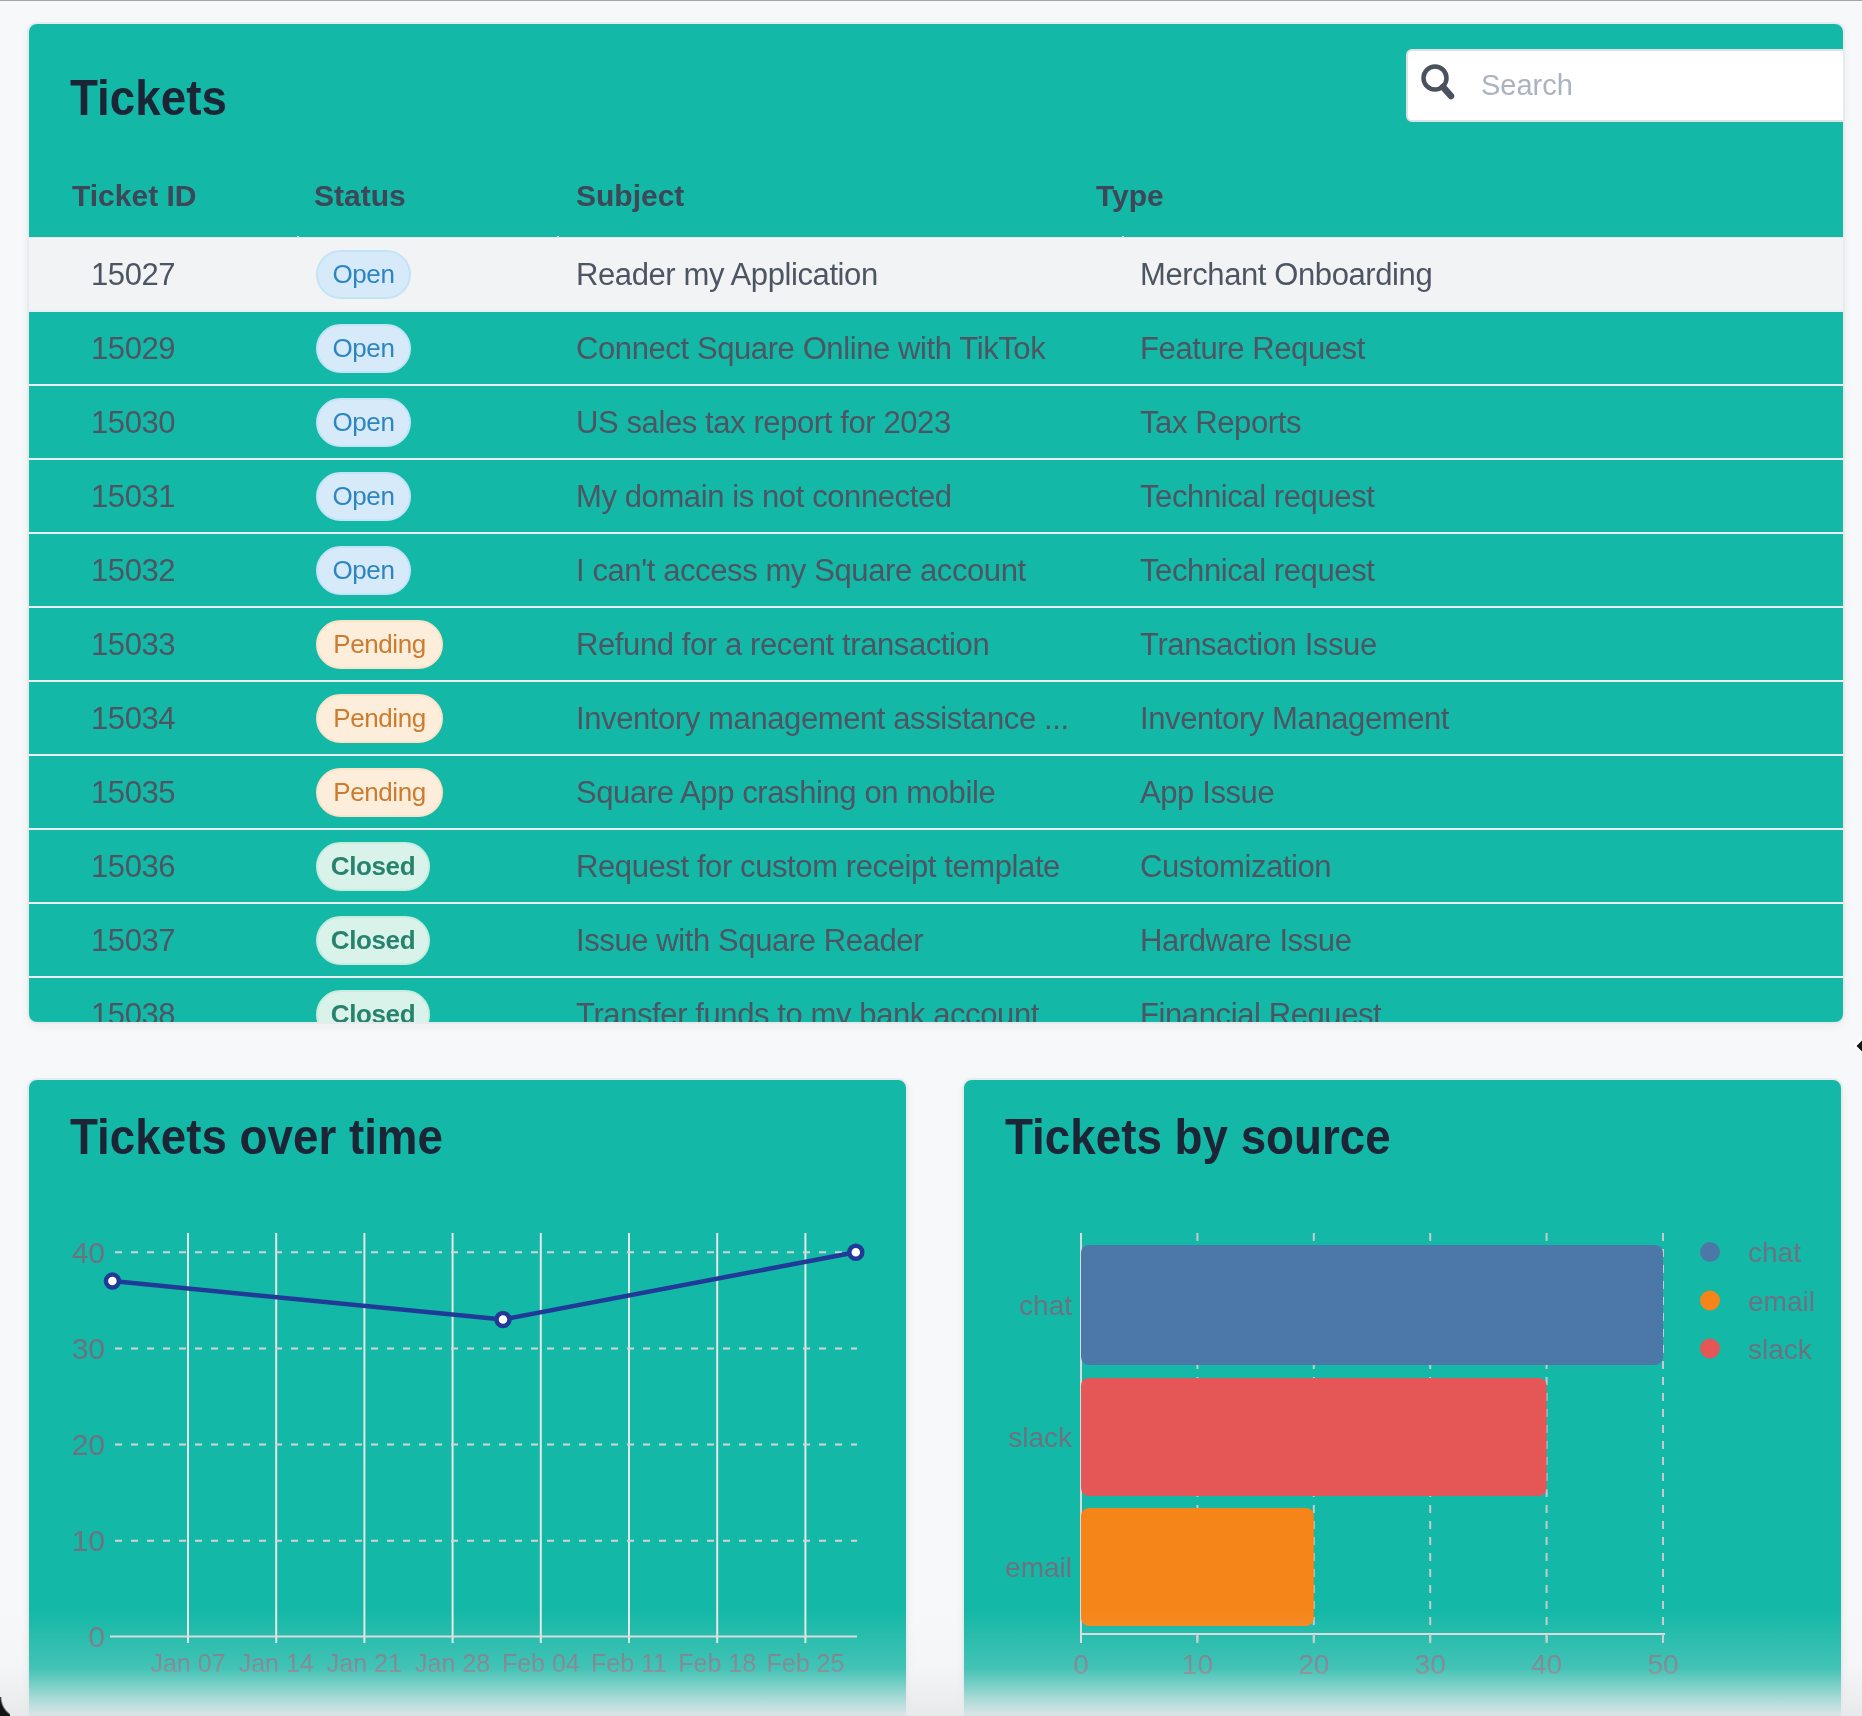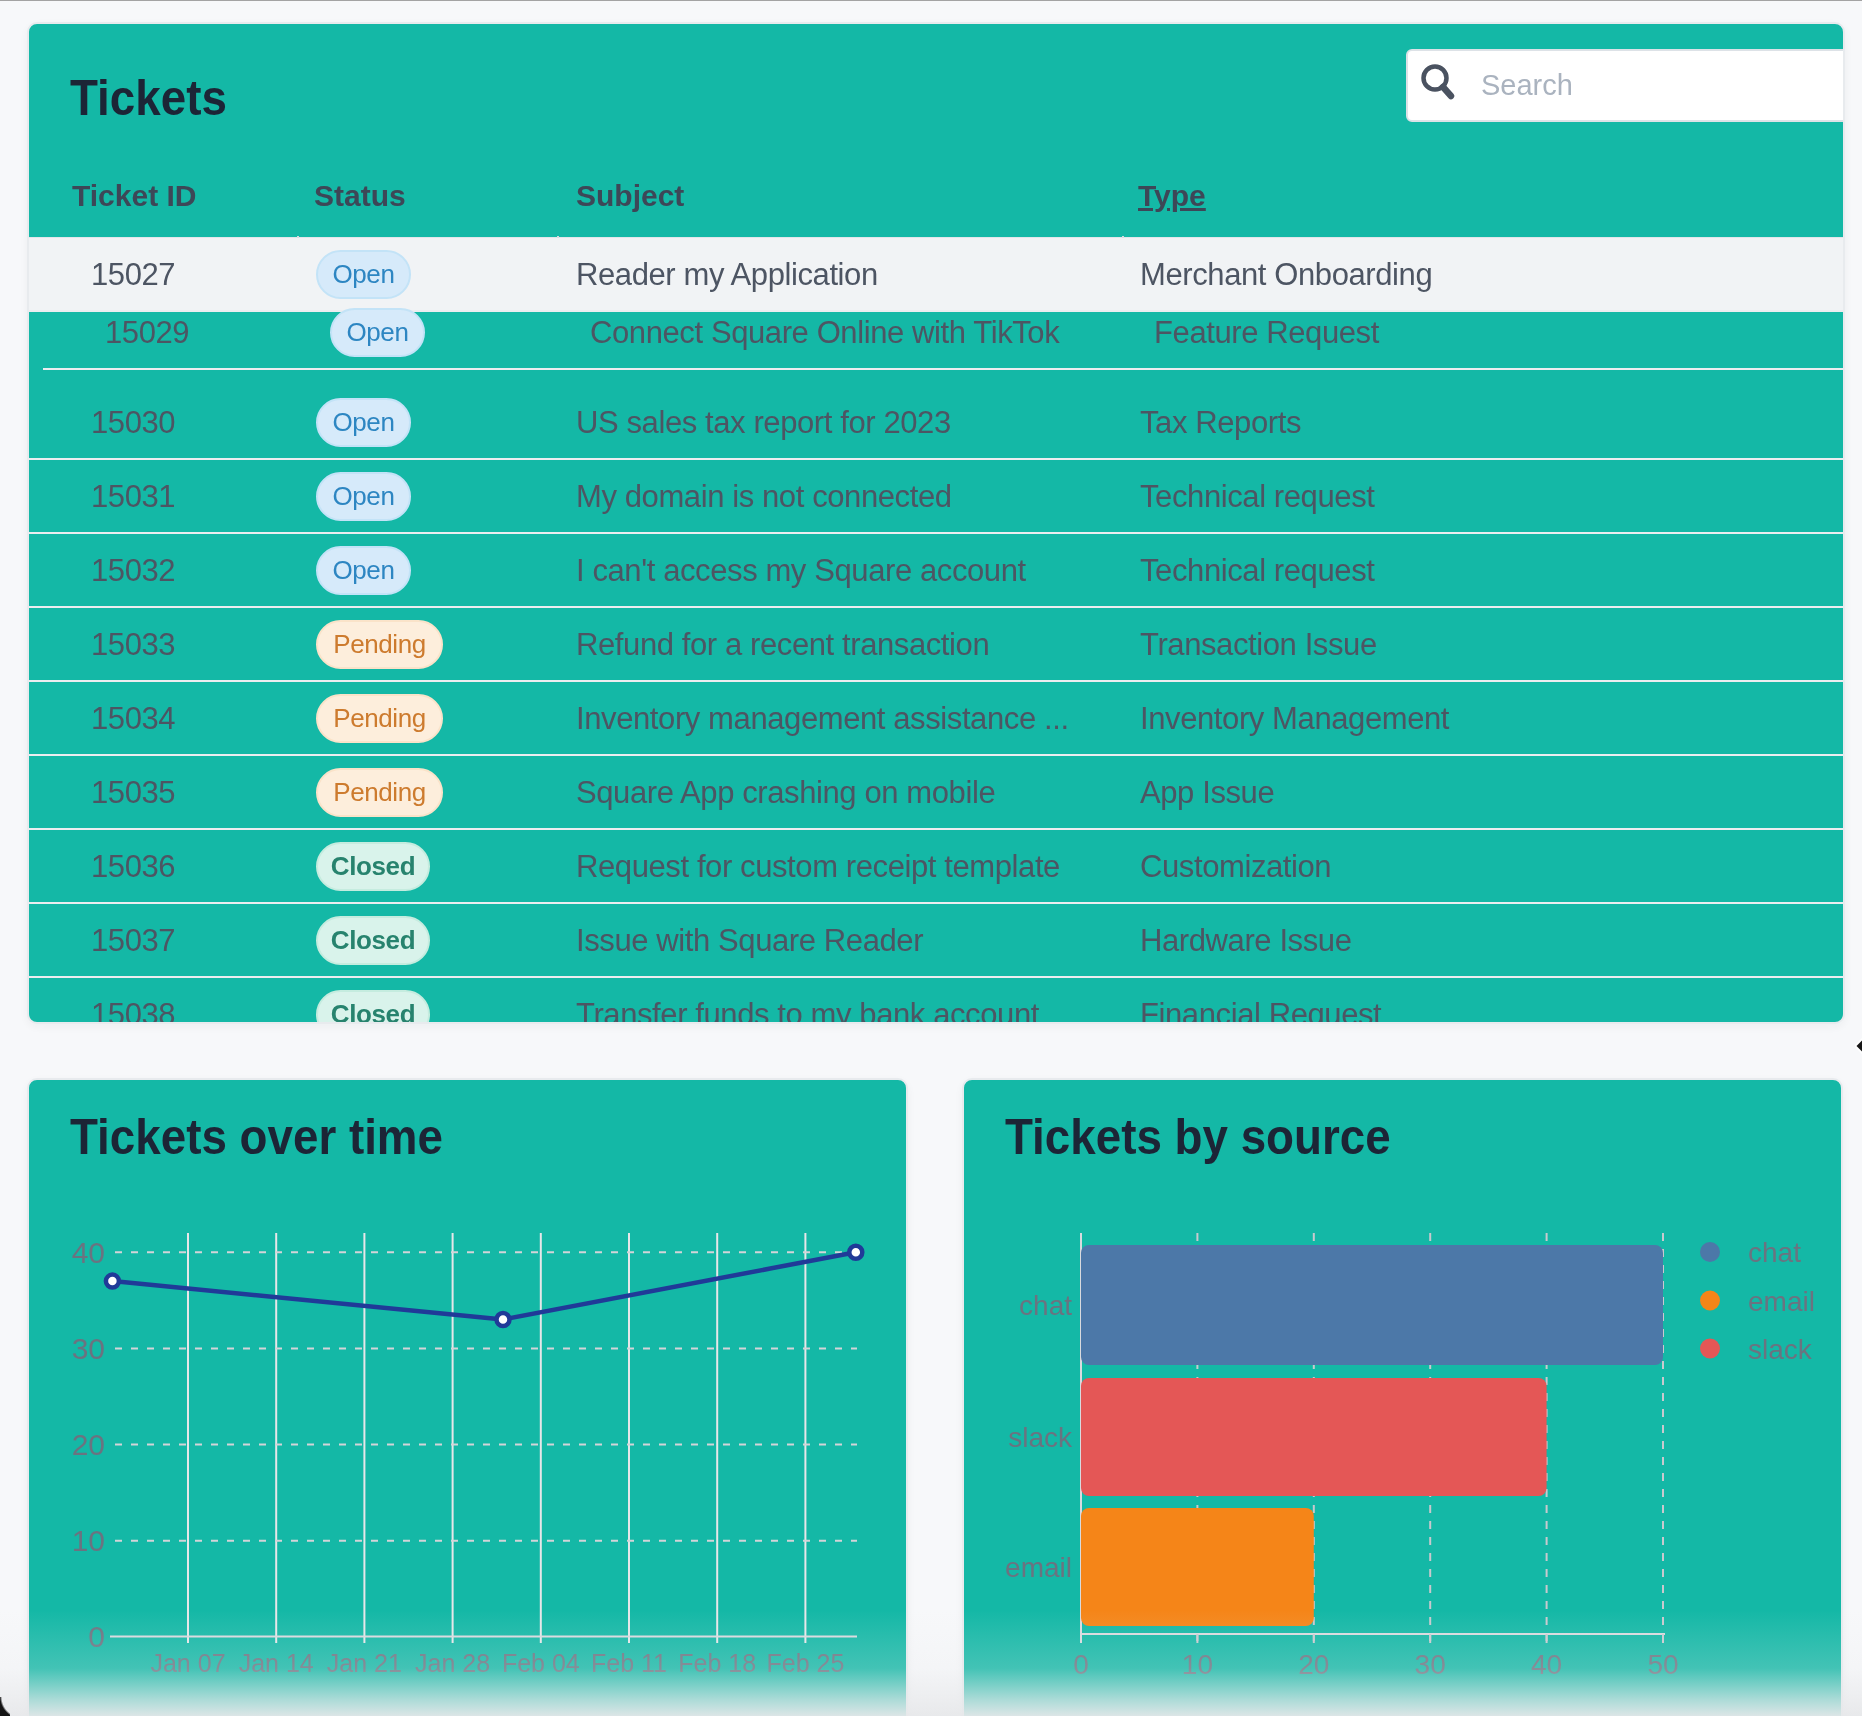--- a/index.html
+++ b/index.html
@@ -40,33 +40,33 @@
     <svg width="60" height="60" style="position:absolute;left:0;top:0;" viewBox="0 0 60 60">
       <circle cx="27" cy="27" r="11.5" fill="none" stroke="#4a5260" stroke-width="4.5"></circle>
       <line x1="35" y1="36" x2="43" y2="45" stroke="#4a5260" stroke-width="6.5" stroke-linecap="round"></line>
     </svg>
     <div class="ph">Search</div>
   </div>
 
   <div class="th" style="left:43px; top:157px;">Ticket ID</div>
   <div class="th" style="left:285px; top:157px;">Status</div>
   <div class="th" style="left:547px; top:157px;">Subject</div>
-  <div class="th" style="left:1109px; top:157px;text-decoration:underline;">Type</div>
+  <div class="th" style="left:1067px; top:157px;">Type</div>
   <div class="abs" style="left:0; top:213px; width:1814px; height:2px; background:#e2e6ea;"></div>
   <div class="tick" style="left:268px; top:212px;"></div>
   <div class="tick" style="left:528px; top:212px;"></div>
   <div class="tick" style="left:1093px; top:212px;"></div>
 
   <div class="row hl" style="top:214px;">
       <span class="c1">15027</span>
       <span class="badge b-open">Open</span>
       <span class="c3">Reader my Application</span>
       <span class="c4">Merchant Onboarding</span>
     </div>
-  <div class="row" style="top:272px;margin-left:14px;">
+  <div class="row" style="top:288px;">
       <span class="c1">15029</span>
       <span class="badge b-open">Open</span>
       <span class="c3">Connect Square Online with TikTok</span>
       <span class="c4">Feature Request</span>
     </div>
   <div class="row" style="top:362px;">
       <span class="c1">15030</span>
       <span class="badge b-open">Open</span>
       <span class="c3">US sales tax report for 2023</span>
       <span class="c4">Tax Reports</span>

